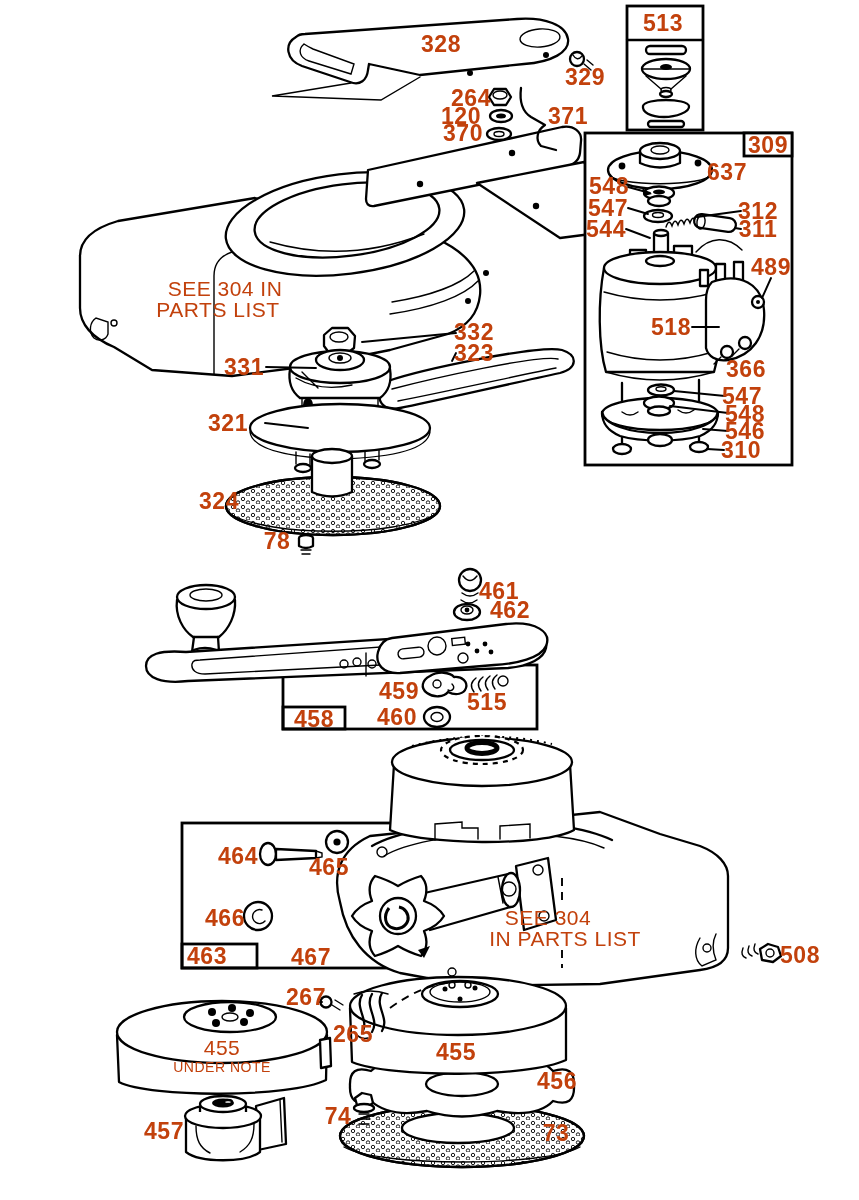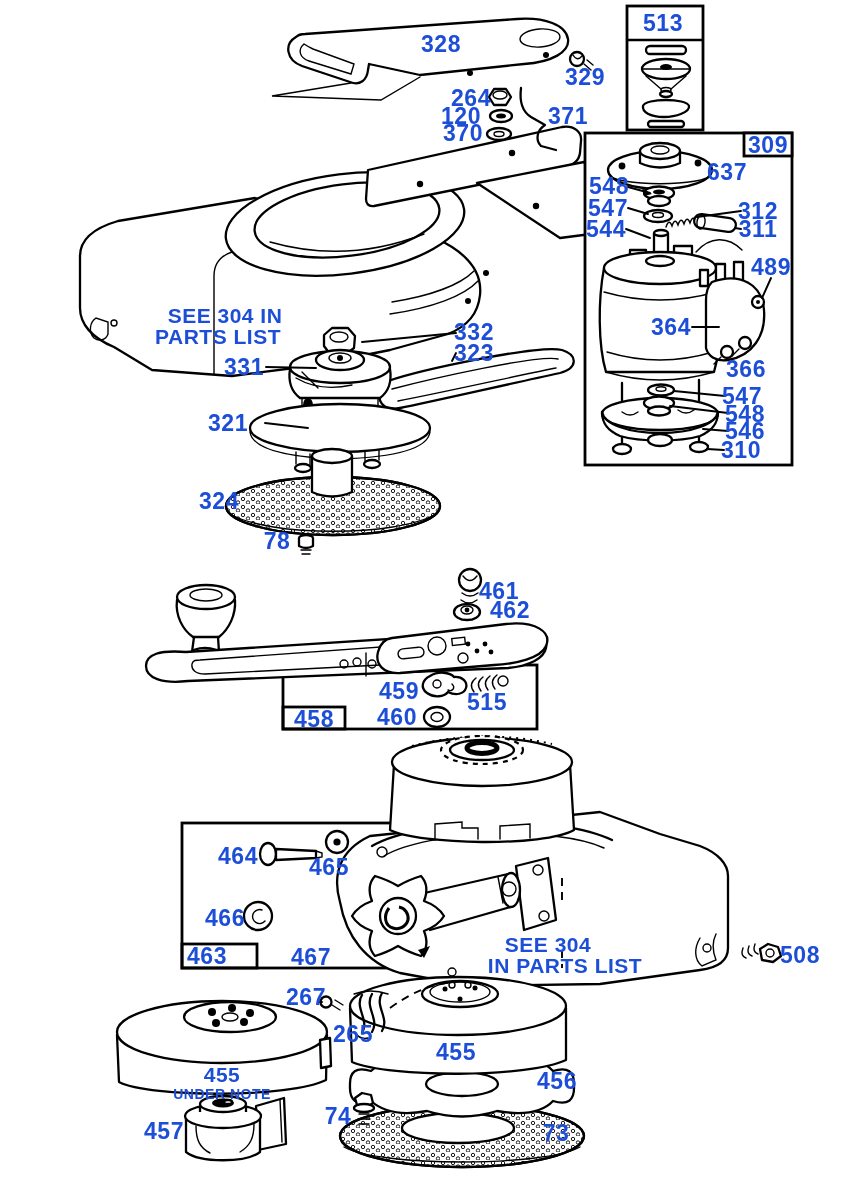--- a/index.html
+++ b/index.html
@@ -1,22 +1,22 @@
 <!DOCTYPE html>
 <html><head>
 <meta charset="utf-8">
 <style>
   html,body{margin:0;padding:0;background:#fff;}
   #canvas{position:relative;width:859px;height:1200px;background:#fff;overflow:hidden;
-          font-family:"Liberation Sans",sans-serif;color:#1d4ed8;}
+          font-family:"Liberation Sans",sans-serif;color:#c2410c;}
   #art{position:absolute;left:0;top:0;}
   .lbl{position:absolute;transform:translate(-50%,-50%);font-weight:bold;font-size:23px;
        line-height:1;white-space:nowrap;letter-spacing:0.5px;}
-  .note{position:absolute;transform:translate(-50%,-50%);font-weight:bold;font-size:21px;
-        line-height:1;white-space:nowrap;letter-spacing:0.5px;margin-top:27px;}
+  .note{position:absolute;transform:translate(-50%,-50%);font-weight:normal;font-size:21px;
+        line-height:1;white-space:nowrap;letter-spacing:0.5px;}
   .note.sm{font-size:14px;}
   svg .ln{stroke:#000;stroke-width:2.3;fill:none;stroke-linecap:round;stroke-linejoin:round;}
   svg .fw{stroke:#000;stroke-width:2.3;fill:#fff;stroke-linejoin:round;}
   svg .fb{fill:#000;stroke:none;}
   svg .thin{stroke:#000;stroke-width:1.4;fill:none;stroke-linecap:round;}
   svg .box{stroke:#000;stroke-width:2.8;fill:#fff;}
   svg .boxo{stroke:#000;stroke-width:2.8;fill:none;}
   svg .lead{stroke:#000;stroke-width:1.9;fill:none;stroke-linecap:round;}
   svg .dash{stroke:#000;stroke-width:1.9;fill:none;stroke-dasharray:8 6;}
 </style>
@@ -377,21 +377,21 @@
   <span class="lbl" style="left:568px;top:116px">371</span>
   <span class="lbl" style="left:663px;top:23px">513</span>
   <span class="lbl" style="left:768px;top:145px">309</span>
   <span class="lbl" style="left:727px;top:172px">637</span>
   <span class="lbl" style="left:609px;top:186px">548</span>
   <span class="lbl" style="left:608px;top:208px">547</span>
   <span class="lbl" style="left:606px;top:229px">544</span>
   <span class="lbl" style="left:758px;top:211px">312</span>
   <span class="lbl" style="left:758px;top:229px">311</span>
   <span class="lbl" style="left:771px;top:267px">489</span>
-  <span class="lbl" style="left:671px;top:327px">364</span>
+  <span class="lbl" style="left:671px;top:327px">518</span>
   <span class="lbl" style="left:746px;top:369px">366</span>
   <span class="lbl" style="left:742px;top:396px">547</span>
   <span class="lbl" style="left:745px;top:414px">548</span>
   <span class="lbl" style="left:745px;top:431px">546</span>
   <span class="lbl" style="left:741px;top:450px">310</span>
   <span class="lbl" style="left:474px;top:332px">332</span>
   <span class="lbl" style="left:474px;top:353px">323</span>
   <span class="lbl" style="left:244px;top:367px">331</span>
   <span class="lbl" style="left:228px;top:423px">321</span>
   <span class="lbl" style="left:219px;top:501px">324</span>

